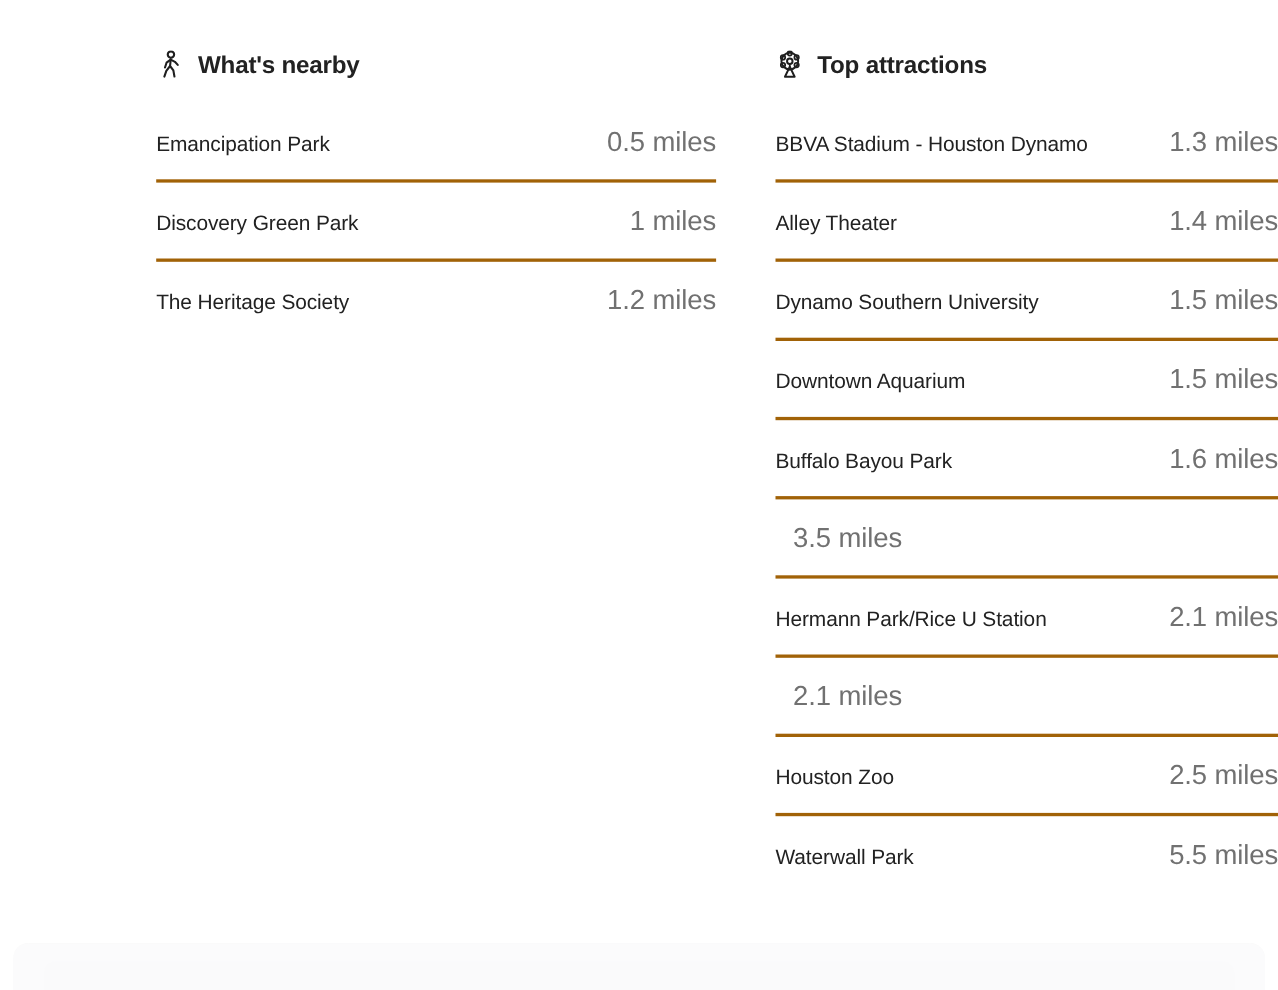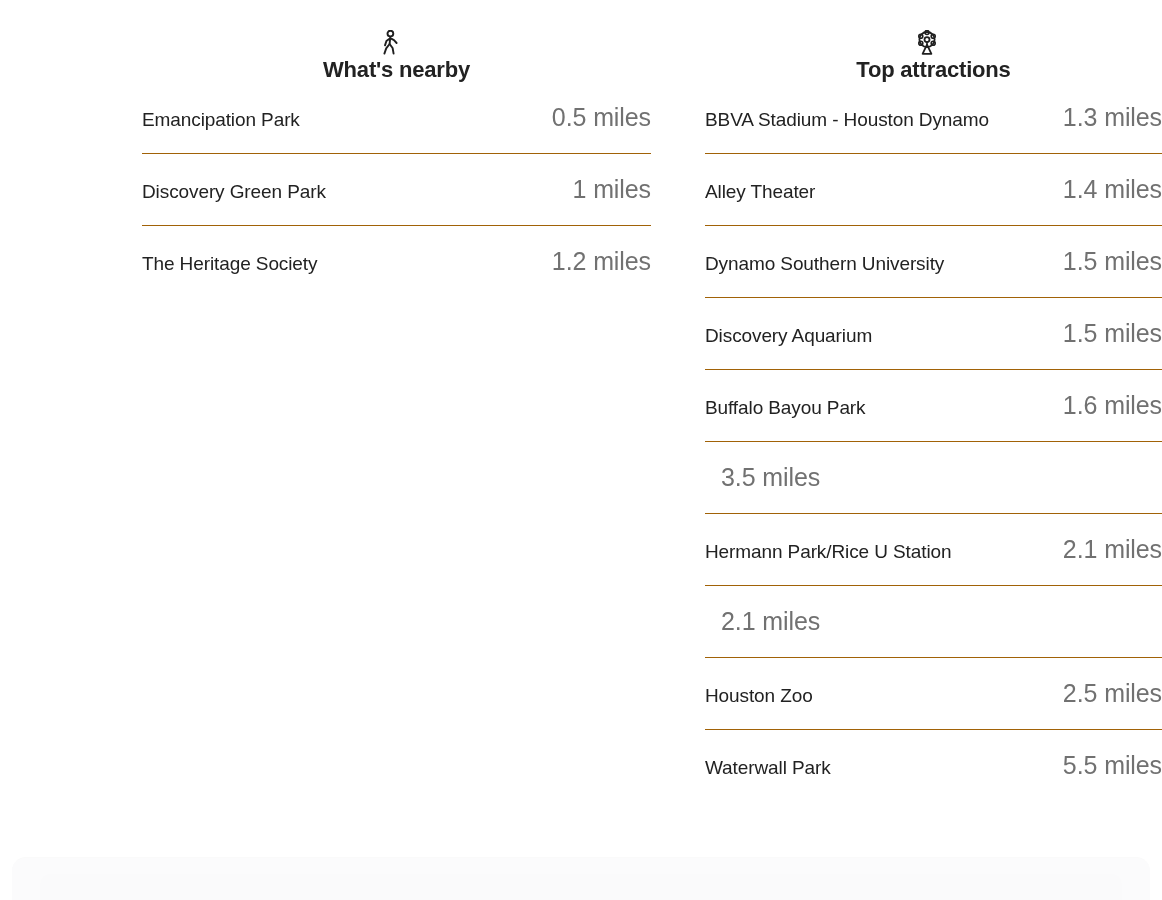--- a/index.html
+++ b/index.html
@@ -61,23 +61,22 @@
   }
   .col-right {
     width: 466px;
     margin-left: 54px;
   }
 
   .section-header {
     display: flex;
     align-items: center;
     height: 34px;
-    margin-top: 30px;
+    margin-top: 42px;
     margin-bottom: 0;
-    flex-direction: column;
   }
   .section-icon {
     width: 26px;
     height: 30px;
     flex: 0 0 26px;
     display: flex;
     align-items: center;
     justify-content: center;
     color: #1f1f1f;
     margin-right: 12px;
@@ -95,21 +94,21 @@
   .list {
     margin-top: 18px;
   }
   .list-item {
     display: flex;
     align-items: baseline;
     justify-content: space-between;
     height: 72px;
     box-sizing: border-box;
     padding-top: 22px;
-    border-bottom: 1px solid #a16207;
+    border-bottom: 3px solid #a16207;
   }
   .list-item:last-child {
     border-bottom: none;
   }
   .item-name {
     font-size: 19px;
     color: #222222;
     line-height: 26px;
     white-space: nowrap;
     letter-spacing: -0.1px;
@@ -185,21 +184,21 @@
         </div>
         <div class="list-item">
           <span class="item-name">Alley Theater</span>
           <span class="item-distance">1.4 miles</span>
         </div>
         <div class="list-item">
           <span class="item-name">Dynamo Southern University</span>
           <span class="item-distance">1.5 miles</span>
         </div>
         <div class="list-item">
-          <span class="item-name">Discovery Aquarium</span>
+          <span class="item-name">Downtown Aquarium</span>
           <span class="item-distance">1.5 miles</span>
         </div>
         <div class="list-item">
           <span class="item-name">Buffalo Bayou Park</span>
           <span class="item-distance">1.6 miles</span>
         </div>
         <div class="list-item">
           <span class="item-distance">3.5 miles</span>
         </div>
         <div class="list-item">

